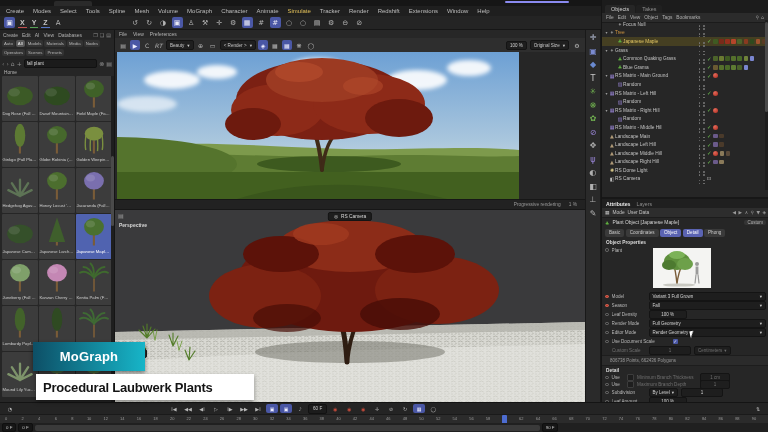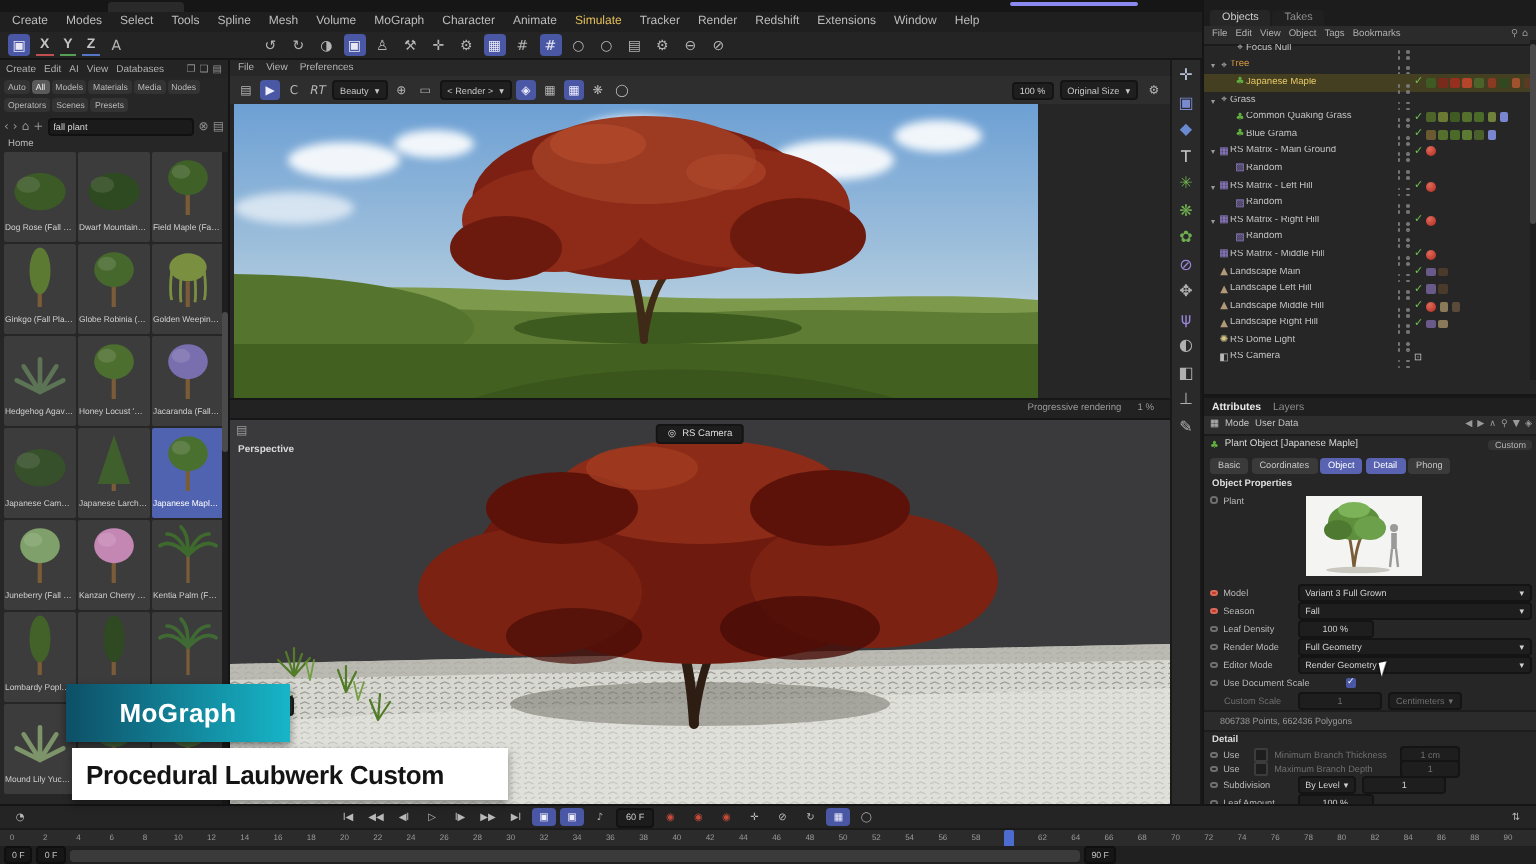--- a/index.html
+++ b/index.html
@@ -1010,13 +1010,13 @@
     <div class="playhead" style="left: 502.167px; background: rgb(77, 108, 208);"></div>
   </div>
 <div class="abs rangerow">
   <span class="rfield">0 F</span>
   <span class="rfield">0 F</span>
   <span class="rbar"></span>
   <span class="rfield">90 F</span>
 </div>
 
 <div class="abs badge" id="badge" style="background: linear-gradient(90deg, rgb(13, 79, 102), rgb(23, 181, 200));">MoGraph</div>
-<div class="abs bigtitle">Procedural Laubwerk Custom</div>
+<div class="abs bigtitle">Procedural Laubwerk Plants</div>
 
 </body></html>

